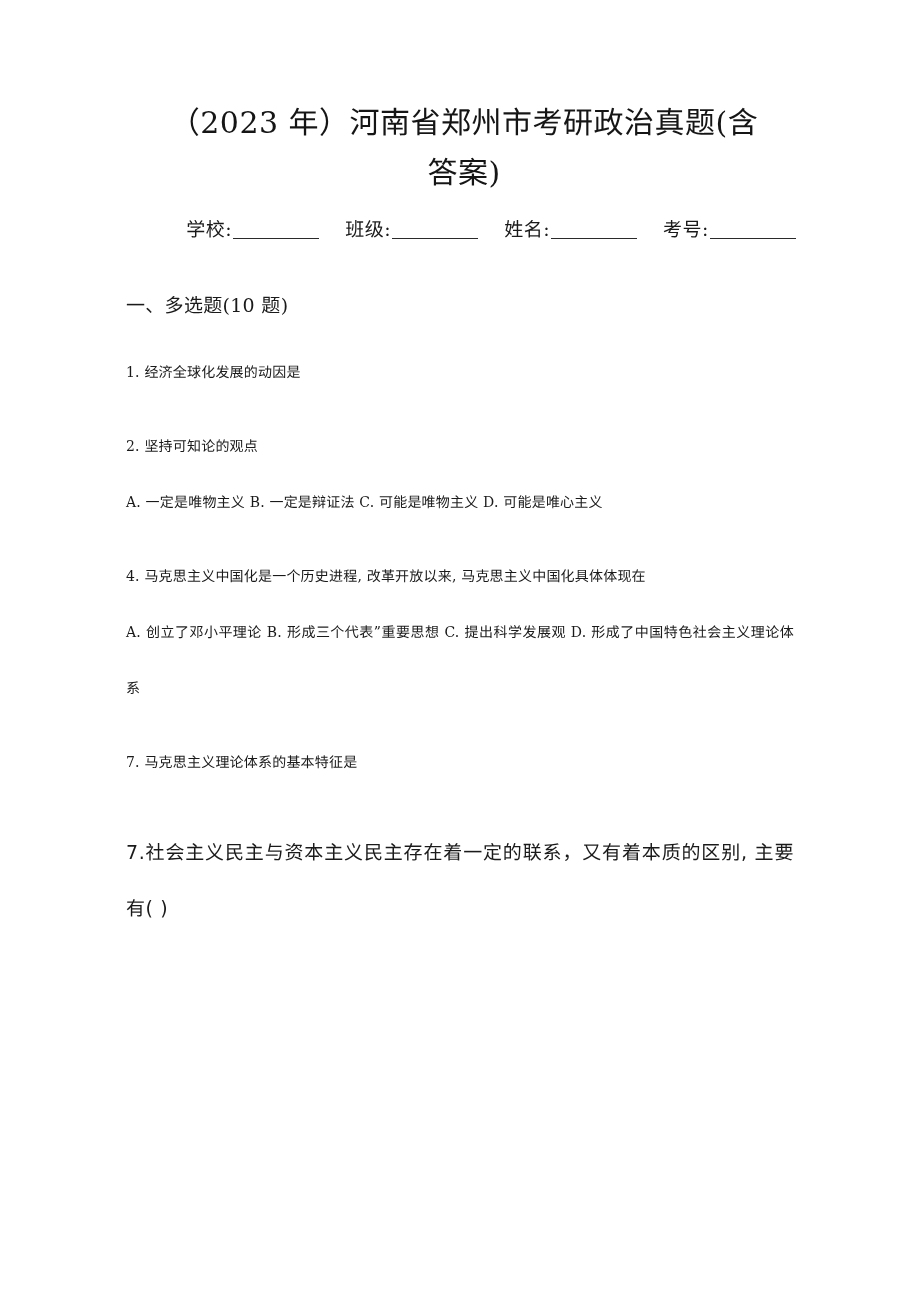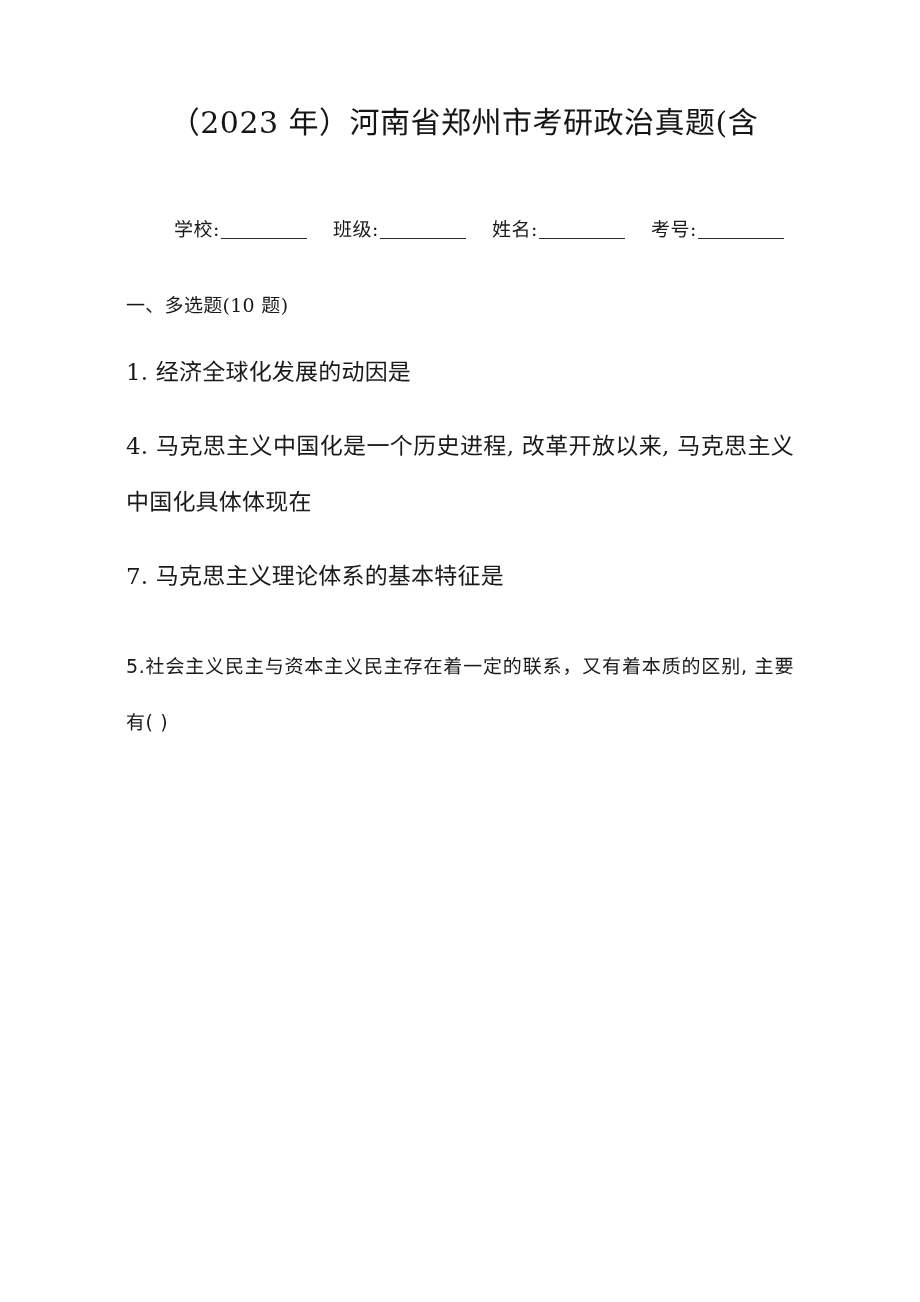--- a/index.html
+++ b/index.html
@@ -38,24 +38,24 @@
     font-size: 30px;
     line-height: 50px;
     letter-spacing: 0.5px;
     color: #151515;
     font-weight: 400;
   }
 
   
   .field-row {
     position: absolute;
-    left: 139px;
+    left: 116px;
     top: 212px;
     width: 680px;
-    text-align: center;
+    text-align: right;
     font-size: 19px;
     line-height: 34px;
     white-space: nowrap;
     color: #1a1a1a;
   }
   .field {
     display: inline-block;
     white-space: nowrap;
   }
   .field + .field { margin-left: 20px; }
@@ -83,21 +83,21 @@
     margin: 0 0 22px 0;
     letter-spacing: 0.3px;
   }
 
   .question {
     margin: 0 0 18px 0;
   }
   .q-stem,
   .q-options {
     font-family: "DejaVu Serif", "Liberation Serif", serif;
-    font-size: 23px;
+    font-size: 14px;
     line-height: 56px;
     margin: 0;
     letter-spacing: 0.2px;
     text-align: justify;
     text-justify: inter-ideograph;
   }
   .q-options { word-break: break-all; }
 
   
   .question.sans .q-stem,
@@ -109,46 +109,52 @@
 
   .spacer-q5 { height: 16px; }
 </style>
 </head>
 <body>
 
 <div class="page">
 
   <div class="doc-title">
     <div>（2023 年）河南省郑州市考研政治真题(含</div>
+    <div>答案)</div>
   </div>
 
   <div class="field-row">
     <span class="field"><span class="field-label">学校:</span><span class="field-blank"></span></span>
     <span class="field"><span class="field-label">班级:</span><span class="field-blank"></span></span>
     <span class="field"><span class="field-label">姓名:</span><span class="field-blank"></span></span>
     <span class="field"><span class="field-label">考号:</span><span class="field-blank"></span></span>
   </div>
 
   <div class="content">
 
     <p class="section-heading">一、多选题(10 题)</p>
 
     <div class="question">
       <p class="q-stem">1. 经济全球化发展的动因是</p>
     </div>
 
+    <div class="question">
+      <p class="q-stem">2. 坚持可知论的观点</p>
+      <p class="q-options">A. 一定是唯物主义 B. 一定是辩证法 C. 可能是唯物主义 D. 可能是唯心主义</p>
+    </div>
 
     <div class="question">
       <p class="q-stem">4. 马克思主义中国化是一个历史进程, 改革开放以来, 马克思主义中国化具体体现在</p>
+      <p class="q-options">A. 创立了邓小平理论 B. 形成三个代表”重要思想 C. 提出科学发展观 D. 形成了中国特色社会主义理论体系</p>
     </div>
 
     <div class="question">
       <p class="q-stem">7. 马克思主义理论体系的基本特征是</p>
     </div>
 
     <div class="spacer-q5"></div>
 
     <div class="question sans">
-      <p class="q-stem">5.社会主义民主与资本主义民主存在着一定的联系，又有着本质的区别, 主要有( )</p>
+      <p class="q-stem">7.社会主义民主与资本主义民主存在着一定的联系，又有着本质的区别, 主要有( )</p>
     </div>
 
   </div>
 </div>
 
 </body></html>

